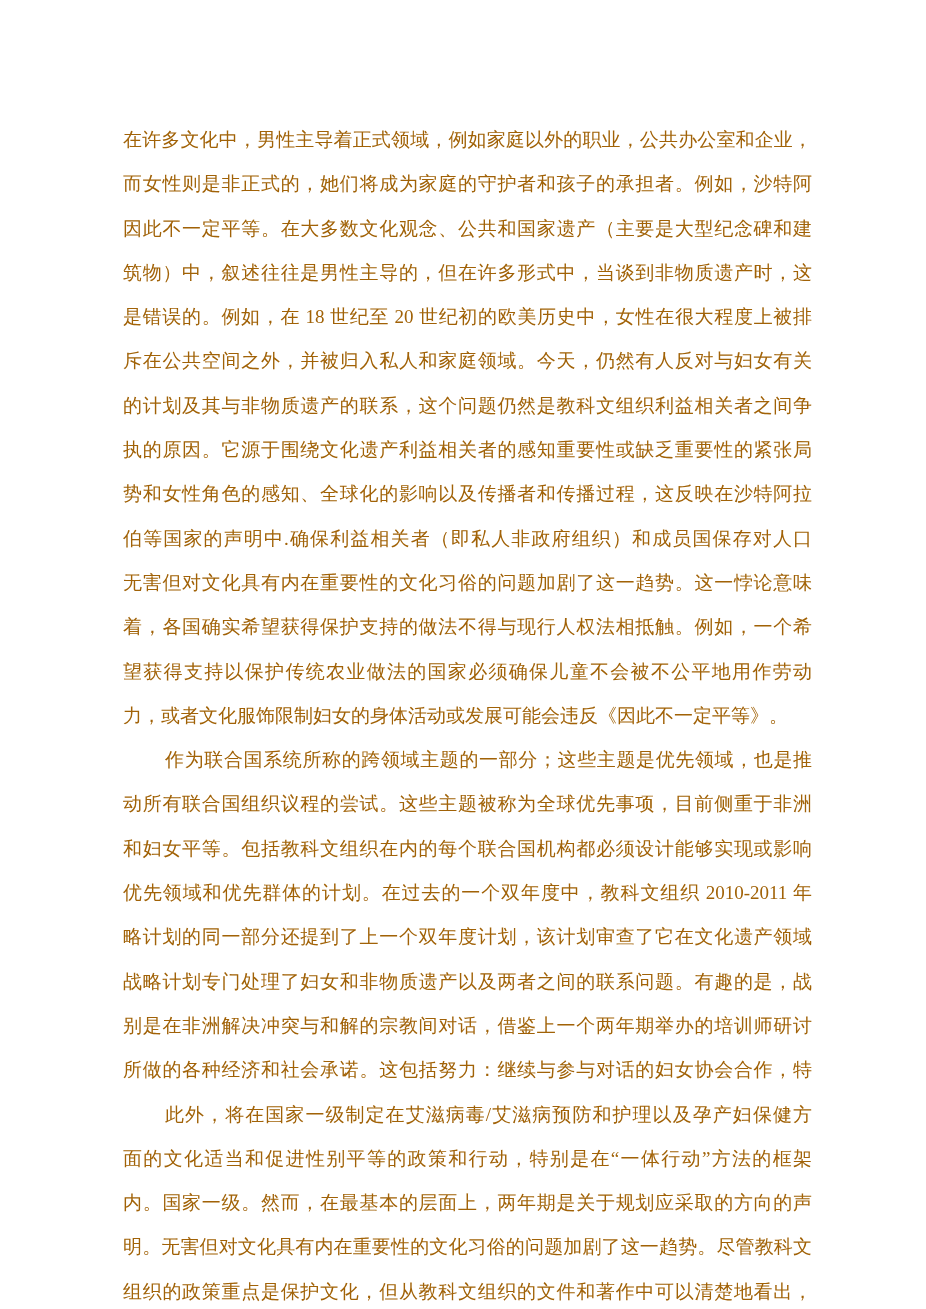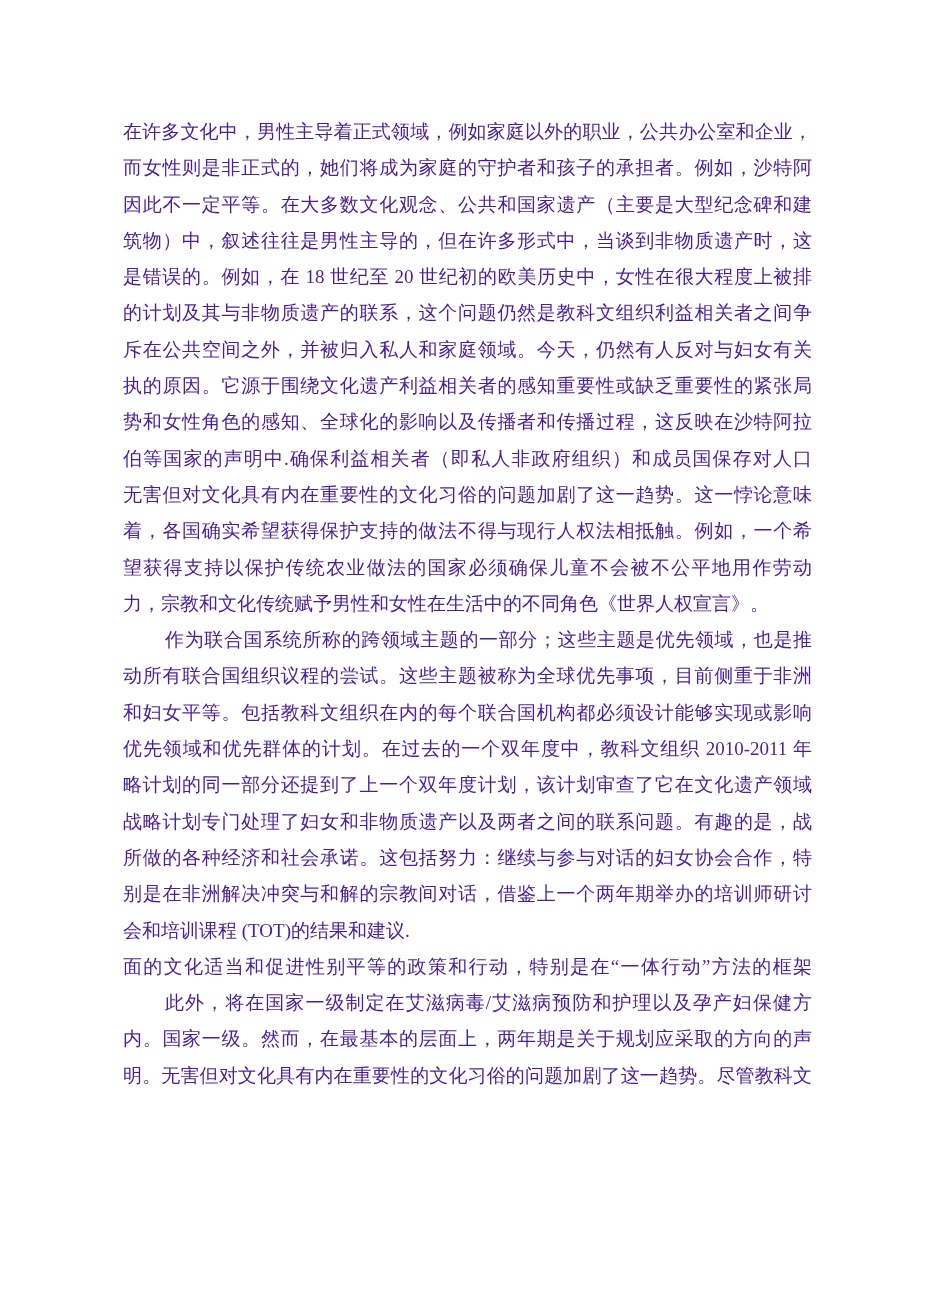--- a/index.html
+++ b/index.html
@@ -21,69 +21,70 @@
     width: 689px;
   }
   .para {
     margin: 0;
     padding: 0;
   }
   .line {
     height: 36.3px;
     line-height: 36.3px;
     font-size: 19px;
-    color: #4c1d95;
+    color: #a16207;
     font-family: "Liberation Serif", "DejaVu Serif", serif;
     text-align: justify;
     text-align-last: left;
     overflow: hidden;
+    margin-top: 8px;
   }
   .just {
     text-align-last: justify;
   }
   .indent {
     padding-left: 42px;
   }
 </style>
 </head>
 <body>
 
 <div class="page">
   <div class="textblock">
 
     <div class="para">
       <div class="line just">在许多文化中，男性主导着正式领域，例如家庭以外的职业，公共办公室和企业，</div>
       <div class="line just">而女性则是非正式的，她们将成为家庭的守护者和孩子的承担者。例如，沙特阿</div>
       <div class="line just">因此不一定平等。在大多数文化观念、公共和国家遗产（主要是大型纪念碑和建</div>
       <div class="line just">筑物）中，叙述往往是男性主导的，但在许多形式中，当谈到非物质遗产时，这</div>
       <div class="line just">是错误的。例如，在 18 世纪至 20 世纪初的欧美历史中，女性在很大程度上被排</div>
+      <div class="line just">斥在公共空间之外，并被归入私人和家庭领域。今天，仍然有人反对与妇女有关</div>
       <div class="line just">的计划及其与非物质遗产的联系，这个问题仍然是教科文组织利益相关者之间争</div>
-      <div class="line just">斥在公共空间之外，并被归入私人和家庭领域。今天，仍然有人反对与妇女有关</div>
       <div class="line just">执的原因。它源于围绕文化遗产利益相关者的感知重要性或缺乏重要性的紧张局</div>
       <div class="line just">势和女性角色的感知、全球化的影响以及传播者和传播过程，这反映在沙特阿拉</div>
       <div class="line just">伯等国家的声明中.确保利益相关者（即私人非政府组织）和成员国保存对人口</div>
       <div class="line just">无害但对文化具有内在重要性的文化习俗的问题加剧了这一趋势。这一悖论意味</div>
       <div class="line just">着，各国确实希望获得保护支持的做法不得与现行人权法相抵触。例如，一个希</div>
       <div class="line just">望获得支持以保护传统农业做法的国家必须确保儿童不会被不公平地用作劳动</div>
-      <div class="line">力，宗教和文化传统赋予男性和女性在生活中的不同角色《世界人权宣言》。</div>
+      <div class="line">力，或者文化服饰限制妇女的身体活动或发展可能会违反《因此不一定平等》。</div>
     </div>
 
     <div class="para">
       <div class="line just indent">作为联合国系统所称的跨领域主题的一部分；这些主题是优先领域，也是推</div>
       <div class="line just">动所有联合国组织议程的尝试。这些主题被称为全球优先事项，目前侧重于非洲</div>
       <div class="line just">和妇女平等。包括教科文组织在内的每个联合国机构都必须设计能够实现或影响</div>
       <div class="line just">优先领域和优先群体的计划。在过去的一个双年度中，教科文组织 2010-2011 年</div>
       <div class="line just">略计划的同一部分还提到了上一个双年度计划，该计划审查了它在文化遗产领域</div>
       <div class="line just">战略计划专门处理了妇女和非物质遗产以及两者之间的联系问题。有趣的是，战</div>
+      <div class="line just">别是在非洲解决冲突与和解的宗教间对话，借鉴上一个两年期举办的培训师研讨</div>
       <div class="line just">所做的各种经济和社会承诺。这包括努力：继续与参与对话的妇女协会合作，特</div>
-      <div class="line just">别是在非洲解决冲突与和解的宗教间对话，借鉴上一个两年期举办的培训师研讨</div>
-      <div class="line">会和培训课程 (TOT)的结果和建议.</div>
     </div>
 
     <div class="para">
+      <div class="line just indent">此外，将在国家一级制定在艾滋病毒/艾滋病预防和护理以及孕产妇保健方</div>
       <div class="line just">面的文化适当和促进性别平等的政策和行动，特别是在“一体行动”方法的框架</div>
-      <div class="line just indent">此外，将在国家一级制定在艾滋病毒/艾滋病预防和护理以及孕产妇保健方</div>
       <div class="line just">内。国家一级。然而，在最基本的层面上，两年期是关于规划应采取的方向的声</div>
       <div class="line just">明。无害但对文化具有内在重要性的文化习俗的问题加剧了这一趋势。尽管教科文</div>
+      <div class="line just">组织的政策重点是保护文化，但从教科文组织的文件和著作中可以清楚地看出，</div>
     </div>
 
   </div>
 </div>
 
 </body></html>

